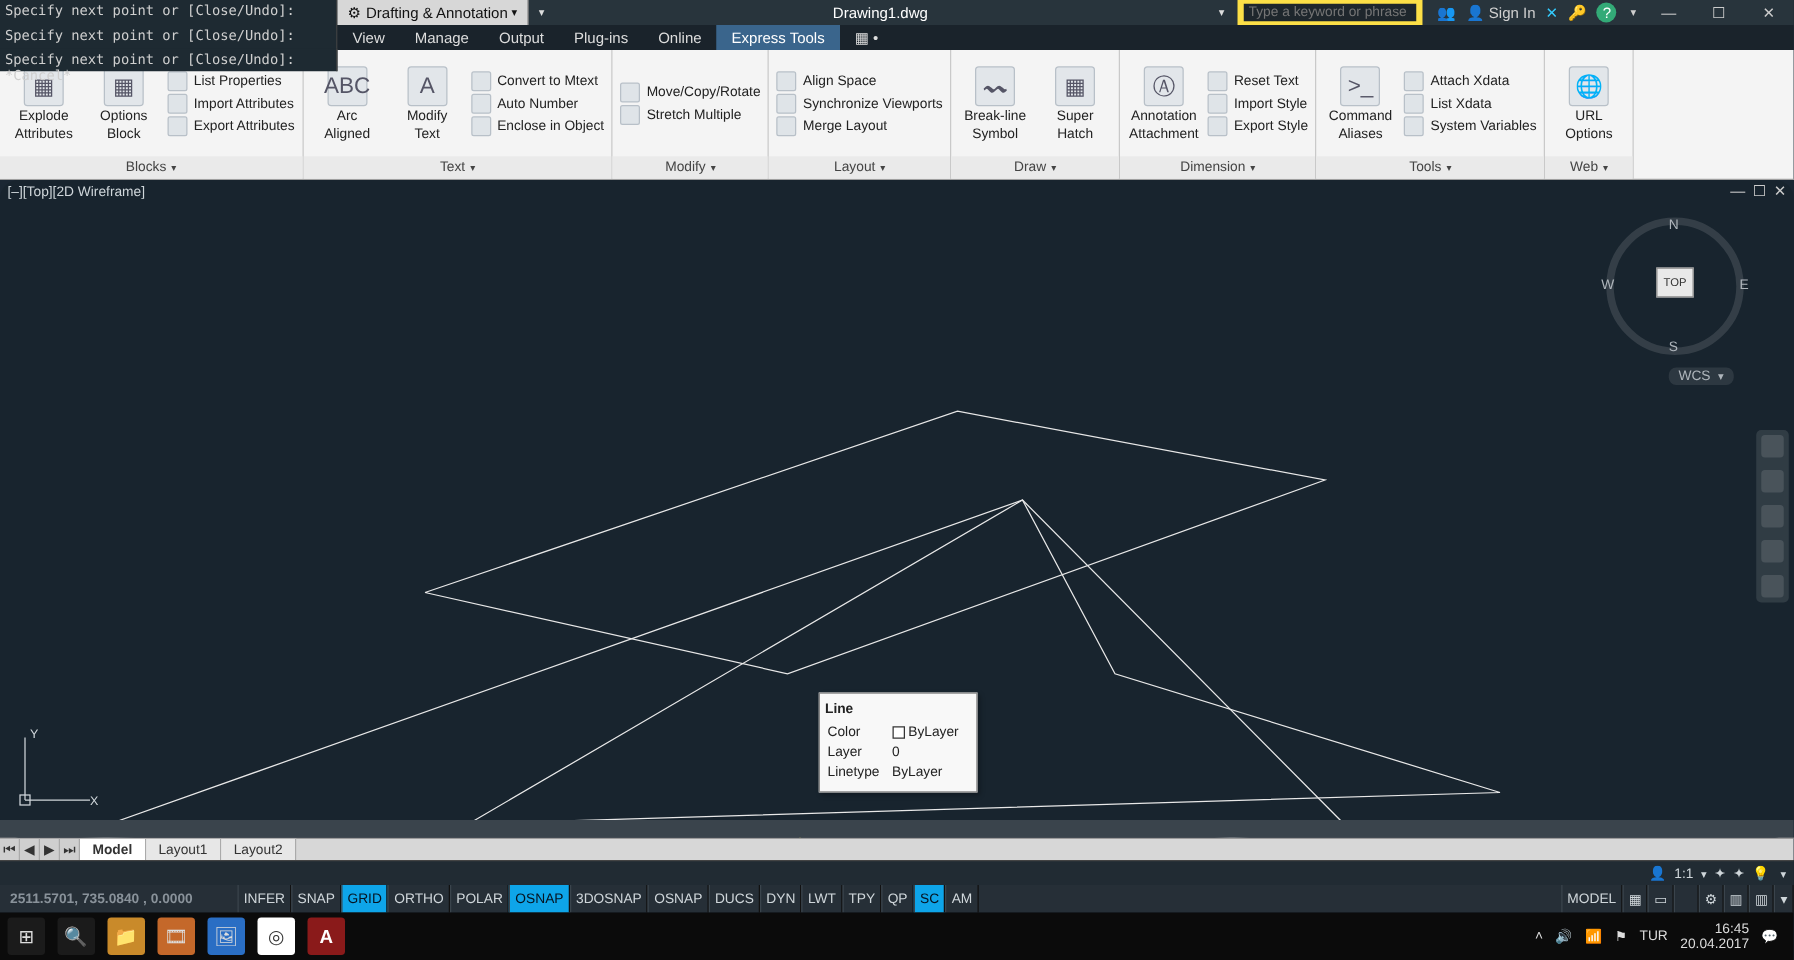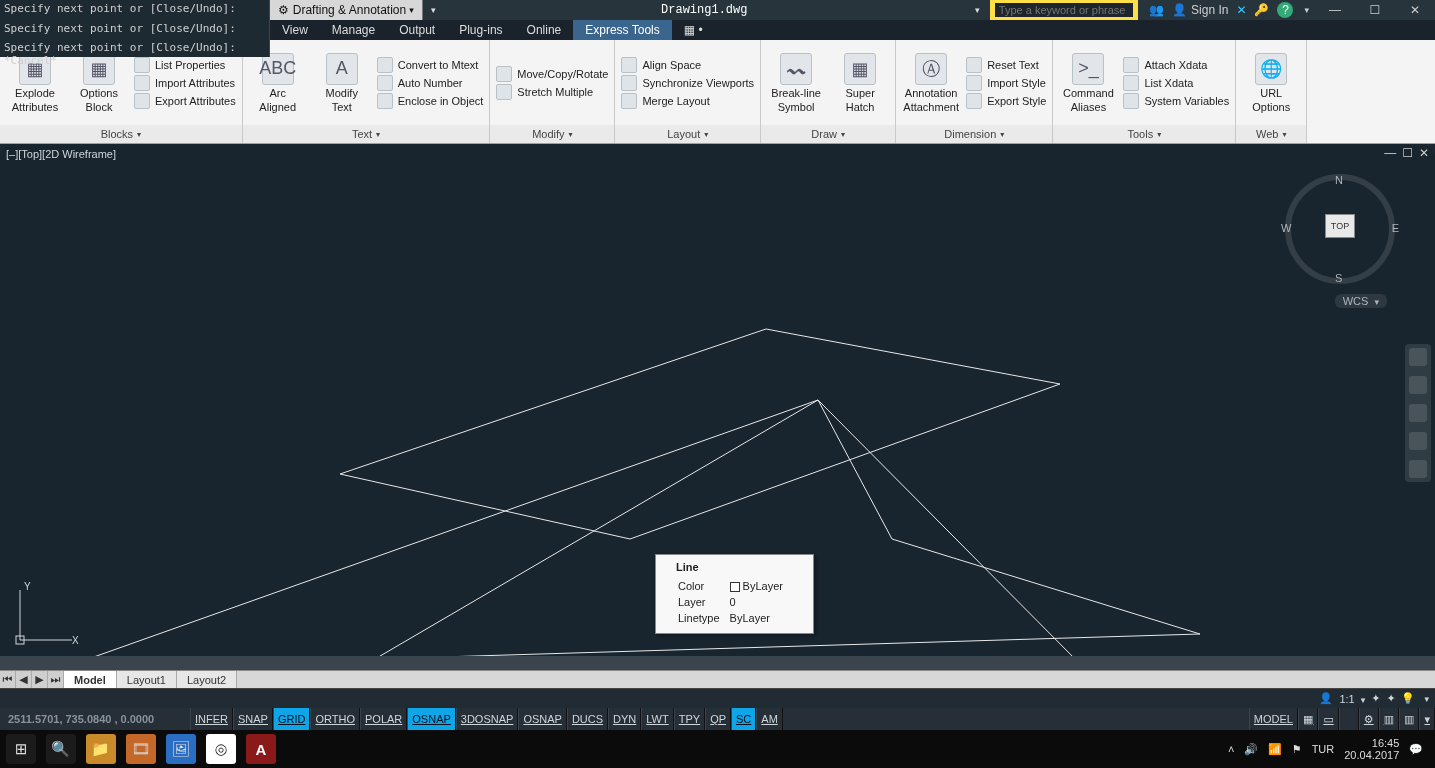--- a/index.html
+++ b/index.html
@@ -2,21 +2,21 @@
 <html><head>
 <meta charset="utf-8">
 <style>
   * { box-sizing: border-box; margin: 0; padding: 0; font-family: "Segoe UI", Tahoma, sans-serif; }
   html, body { width: 1435px; height: 768px; overflow: hidden; background: #1b2733; font-size: 12px; color: #333; }
   
   .titlebar { display: flex; align-items: stretch; background: #28343c; height: 20px; color: #cfcfcf; }
   .titlebar .cmdhist { flex: 0 0 270px; font-family: Consolas, monospace; font-size: 11px; color: #cfcfcf; background: #1e2a32; border-right: 1px solid #444; white-space: pre; padding: 2px 4px; overflow: hidden; }
   .titlebar .pill { display: flex; align-items: center; background: #d7d7d7; color: #111; padding: 0 8px; border-right: 1px solid #777; }
   .titlebar .pill.dark { background: #28343c; color: #ddd; border-right: none; }
-  .titlebar .pill.center { flex: 1; justify-content: center; background: #28343c; color: #fff; border: none; font-family: Liberation Mono, monospace; }
+  .titlebar .pill.center { flex: 1; justify-content: center; background: #28343c; color: #fff; border: none; }
   .titlebar input.search { width: 148px; background: #1e262c; border: 5px solid #fde047; color: #9aa; padding: 1px 4px; font-size: 11px; }
   .titlebar .icons { display: flex; align-items: center; gap: 8px; padding: 0 6px; background: #28343c; }
   .titlebar .wctl { display: flex; background: #28343c; }
   .titlebar .wctl div { width: 40px; display: flex; align-items: center; justify-content: center; color: #ccc; cursor: default; }
   .gearico { font-size: 12px; }
   .dd { font-size: 9px; padding-left: 3px; }
 
   
   .titlebar-row2 { display:flex; height:20px; background:#28343c; }
   .titlebar-row2 .cmdhist { flex:0 0 270px; font-family:Consolas,monospace; font-size:11px; color:#cfcfcf; background:#1e2a32; border-right:1px solid #444; padding:2px 4px; }
@@ -42,41 +42,41 @@
   .viewcube { position: absolute; top: 30px; right: 40px; width: 110px; height: 110px; }
   .viewcube .ring { position:absolute; inset:0; border:6px solid rgba(255,255,255,.12); border-radius:50%; }
   .viewcube .cube { position: absolute; top: 40px; left: 40px; width: 30px; height: 24px; background: #e9e9e9; color:#333; font-size:9px; display:flex; align-items:center; justify-content:center; border:1px solid #888;}
   .viewcube .d { position:absolute; color:#aeb5bb; font-size:11px; }
   .wcslabel { position:absolute; top:150px; right:48px; color:#aeb5bb; font-size:11px; background:rgba(60,70,78,.6); padding:1px 8px; border-radius:6px;}
   .navbar { position:absolute; right:4px; top:200px; width:26px; background:rgba(70,80,88,.55); border-radius:4px; padding:4px 0; display:flex; flex-direction:column; align-items:center; gap:10px; }
   .navbar div { width:18px; height:18px; background:rgba(255,255,255,.12); border-radius:3px; }
   .ucsicon { position:absolute; left:10px; bottom:20px; color:#cfd6da; font-size:10px; }
   .ucsicon svg { display:block; }
 
-  .tooltip { position:absolute; background:#f8f8f8; border:1px solid #888; padding:6px 20px; font-size:11px; color:#222; box-shadow:2px 2px 4px rgba(0,0,0,.3); }
+  .tooltip { position:absolute; background:#f8f8f8; border:1px solid #888; padding:6px 4px; font-size:11px; color:#222; box-shadow:2px 2px 4px rgba(0,0,0,.3); }
   .tooltip .ttl { font-weight:bold; margin-bottom:4px; }
   .tooltip table td { padding:1px 8px 1px 0; }
   .colorsw { display:inline-block; width:10px; height:10px; border:1px solid #333; background:#fff; vertical-align:middle; margin-right:3px;}
 
   .hscroll { position:absolute; left:0; right:0; bottom:0; height:14px; background:#3a444c; }
 
   
   .tabsrow { height: 18px; background:#d7d7d7; display:flex; align-items:stretch; font-size:11px; border-top:1px solid #888; }
   .tabsrow .navbtn { width:16px; display:flex; align-items:center; justify-content:center; background:#cfcfcf; border-right:1px solid #aaa; }
   .tabsrow .tab { padding:0 10px; display:flex; align-items:center; border-right:1px solid #aaa; background:#e7e7e7; cursor:default;}
   .tabsrow .tab.active { background:#fff; font-weight:bold; }
 
   
   .annostrip { height:20px; background:#212b33; display:flex; align-items:center; justify-content:flex-end; color:#cfd6da; font-size:11px; padding:0 6px; gap:6px; border-top:1px solid #444;}
 
   
   .statusbar { height:22px; background:#262f37; color:#cfd6da; display:flex; align-items:center; font-size:11px; }
   .statusbar .coords { flex:0 0 190px; padding:0 8px; color:#89929a;font-weight:bold; }
   .statusbar .toggles { display:flex; }
-  .statusbar .toggles .tg { padding:0 4px; border-left:1px solid #3a444c; border-right:1px solid #111; height:22px; display:flex; align-items:center; color:#cfd6da; cursor:default;text-decoration:underline;}
+  .statusbar .toggles .tg { padding:0 4px; border-left:1px solid #3a444c; border-right:1px solid #111; height:22px; display:flex; align-items:center; color:#cfd6da; cursor:default;}
   .statusbar .toggles .tg.on { background:#0ea5e9; color:#061320; }
   .statusbar .spacer { flex:1; }
 
   
   .taskbar { height:38px; background:#0b0b0b; display:flex; align-items:center; padding:0 6px; gap:10px; color:#ddd; font-size:11px; }
   .taskbar .tb { width:30px; height:30px; background:#1b1b1b; border-radius:3px; display:flex; align-items:center; justify-content:center; font-size:15px; }
   .taskbar .tray { margin-left:auto; display:flex; align-items:center; gap:10px; padding-right:6px;}
   .taskbar .clock { text-align:right; line-height:1.1; }
 
   .colstack { display:flex; flex-direction:column; height:100%; }

